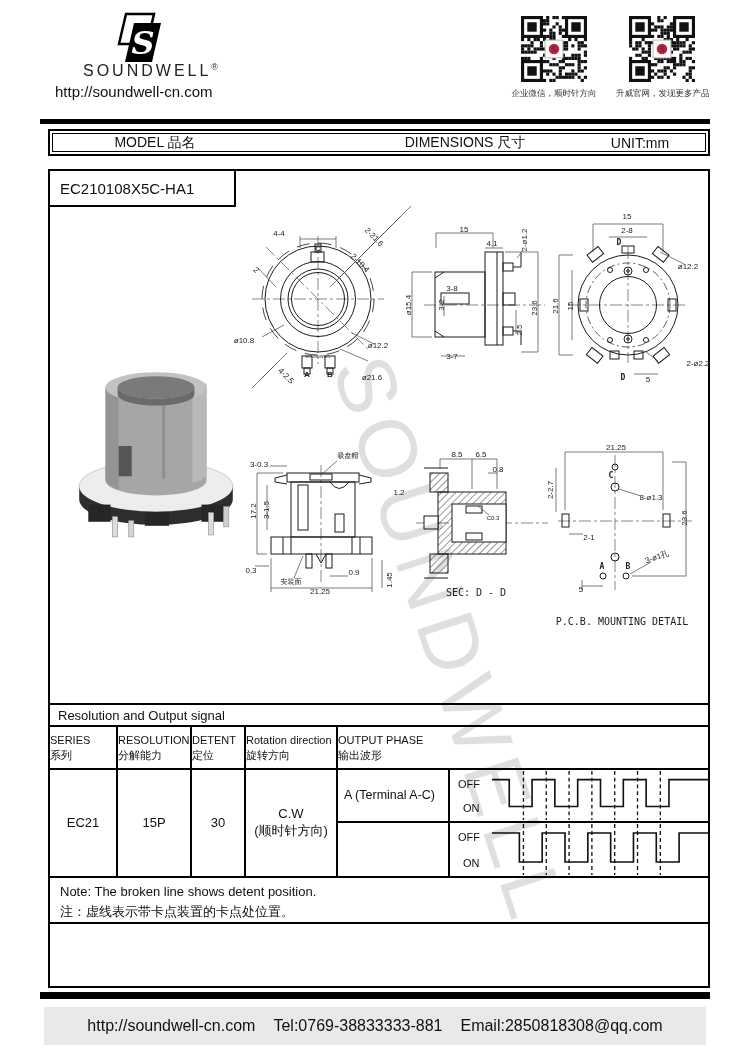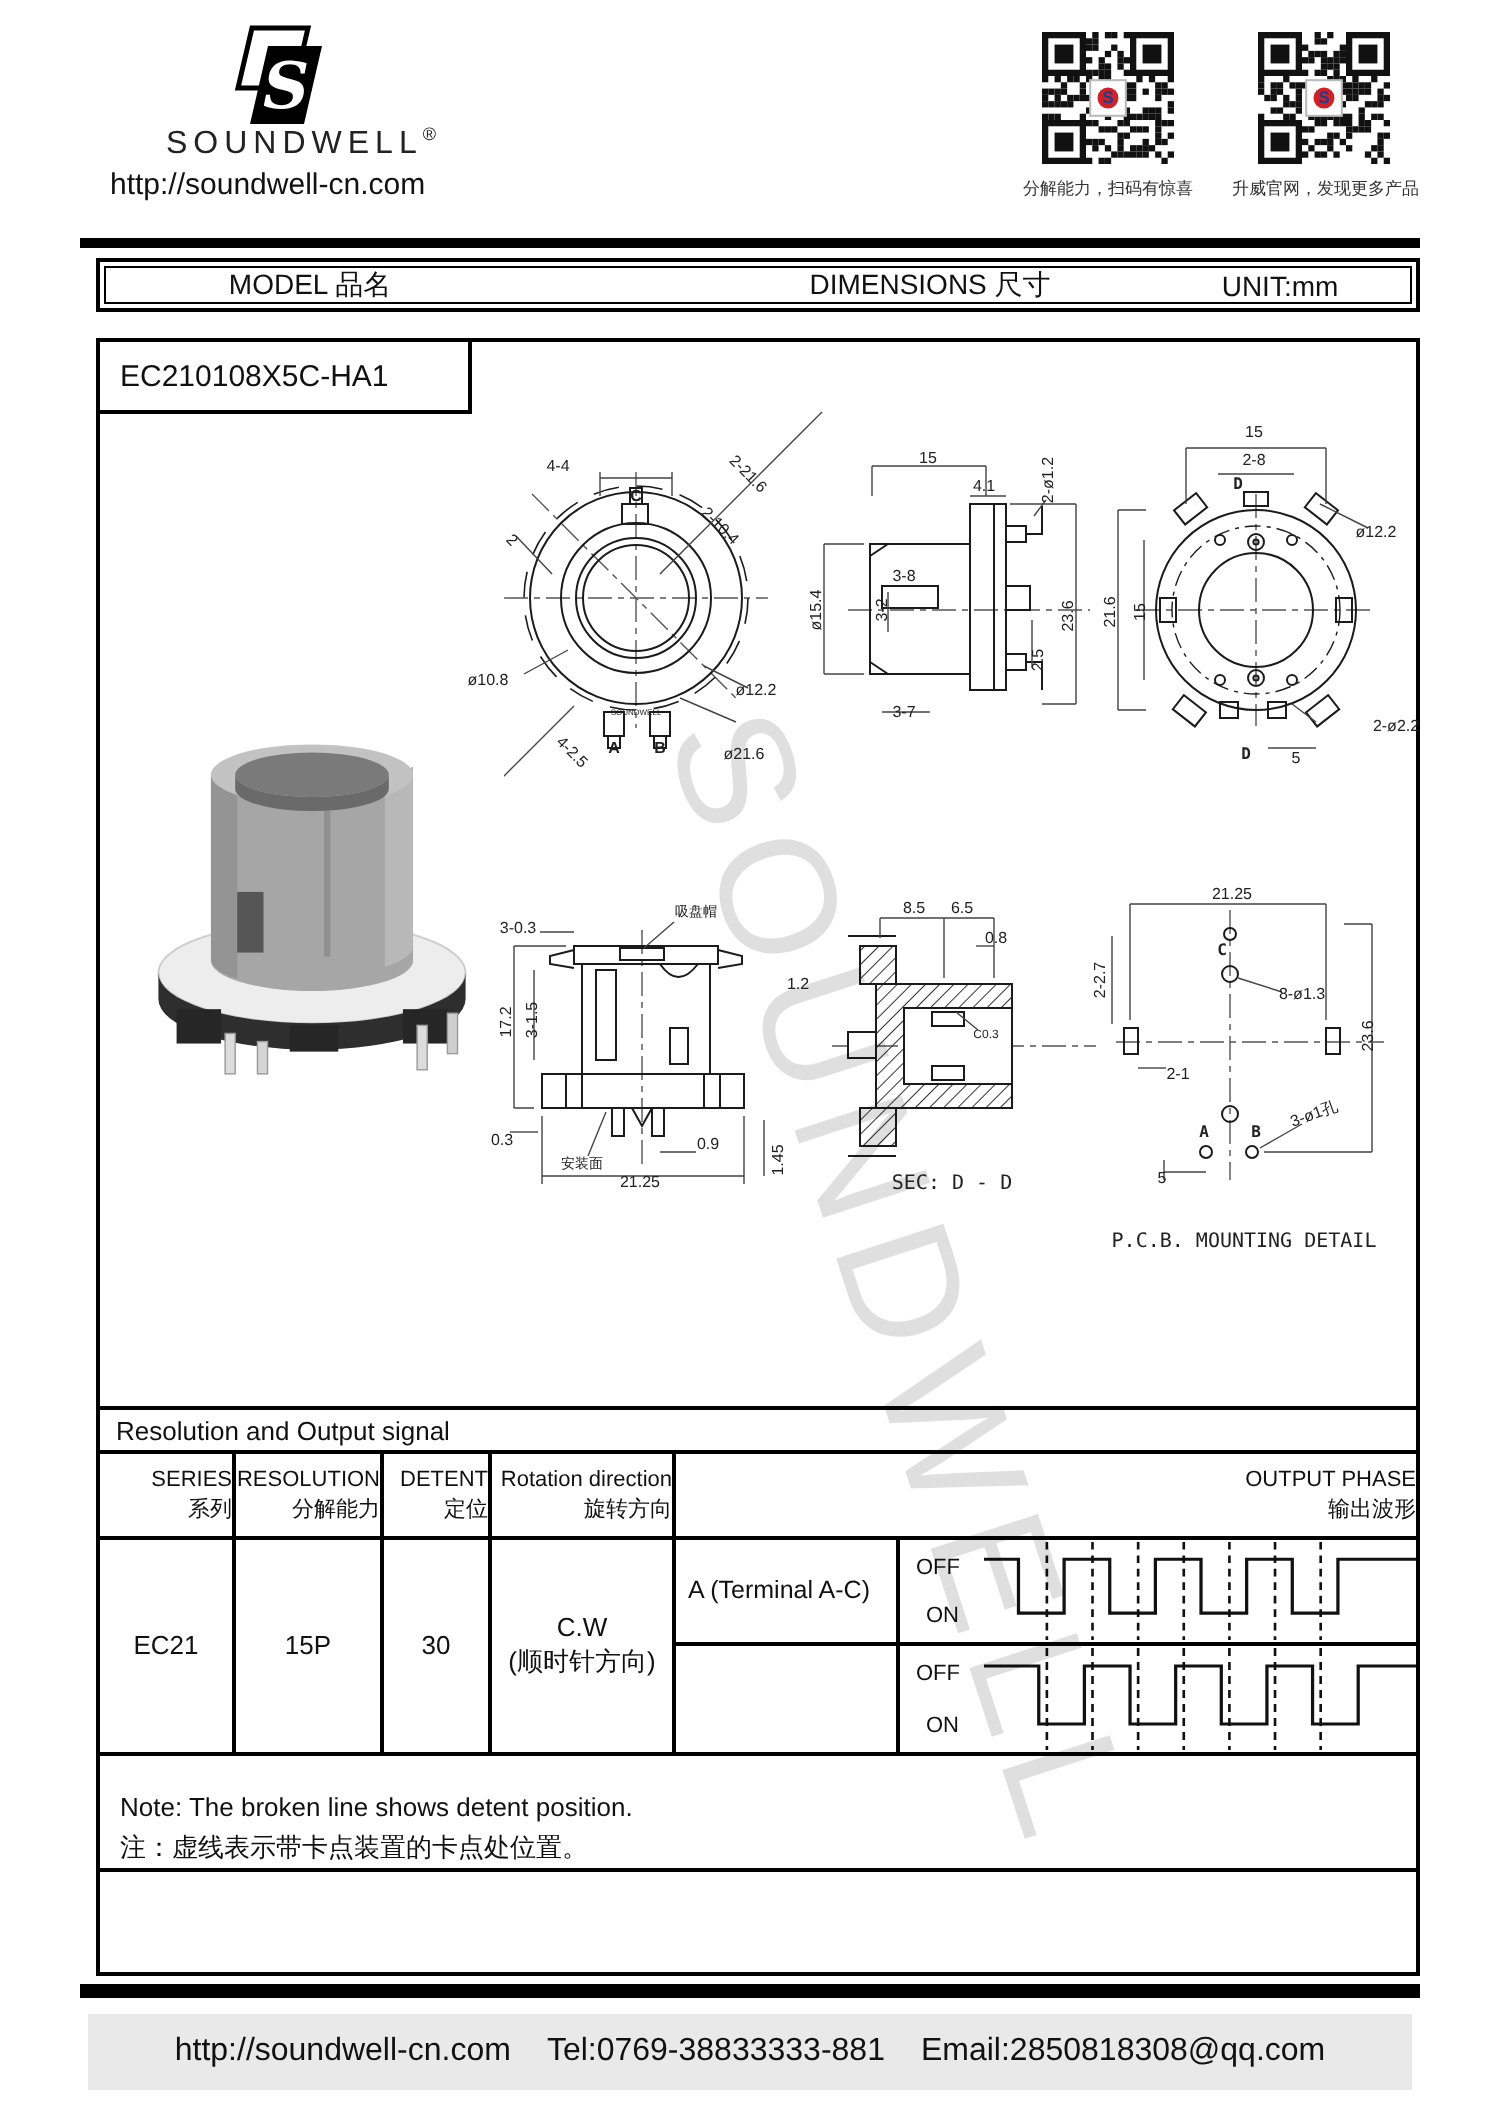--- a/index.html
+++ b/index.html
@@ -36,36 +36,36 @@
   #labels-layer .dim{position:absolute;font-size:8px;color:#222;white-space:nowrap;}
   .watermark{position:absolute;left:400px;top:469px;transform:translate(-50%,-50%) rotate(72deg);
              font-size:82px;letter-spacing:8px;color:#000;opacity:.12;white-space:nowrap;z-index:3;
              pointer-events:none;font-family:"Liberation Sans",sans-serif;}
   
   .section-title{height:20px;border-bottom:2px solid #000;display:flex;align-items:center;
                  padding-left:8px;font-size:13px;flex:none;background:#fff;z-index:2;}
   .spec-head{display:flex;height:41px;border-bottom:2px solid #000;flex:none;}
   .spec-body{display:flex;height:106px;border-bottom:2px solid #000;flex:none;}
   .c1{width:66px;} .c2{width:72px;} .c3{width:52px;} .c4{width:90px;} .c5{width:110px;} .c6{flex:1;}
-  .hcell{border-right:2px solid #000;display:flex;flex-direction:column;align-items:flex-end;
+  .hcell{border-right:2px solid #000;display:flex;flex-direction:column;align-items:flex-start;
          justify-content:center;font-size:11px;line-height:1.3;text-align:center;}
   .hcell:last-child,.bcell:last-child{border-right:none;}
   .bcell{border-right:2px solid #000;display:flex;flex-direction:column;align-items:center;
          justify-content:center;font-size:13px;line-height:1.3;text-align:center;}
   .split{padding:0;justify-content:flex-start;align-items:stretch;}
   .sig-cell{height:53px;display:flex;align-items:center;padding-left:6px;font-size:12.5px;box-sizing:border-box;}
   .sig-cell.first{border-bottom:2px solid #000;}
   .wave-cell{height:53px;position:relative;display:flex;box-sizing:border-box;}
   .wave-cell.first{border-bottom:2px solid #000;}
   .wave-labels{width:42px;position:relative;flex:none;}
   .wave-labels .off{position:absolute;left:8px;top:7px;font-size:11px;}
   .wave-labels .on{position:absolute;left:13px;bottom:6px;font-size:11px;}
   .wave{flex:1;height:100%;}
   .note-row{height:46px;border-bottom:2px solid #000;padding:4px 10px;font-size:13px;line-height:1.55;
-            box-sizing:border-box;flex:none;margin-top:12px;}
+            box-sizing:border-box;flex:none;}
   .filler{flex:1;}
   
   .bar-thick{position:absolute;left:40px;top:992px;width:670px;height:7px;background:#000;}
   .footer-bar{position:absolute;left:44px;top:1007px;width:662px;height:38px;background:#e9e9e9;
               display:flex;align-items:center;justify-content:center;gap:18px;font-size:16px;color:#111;}
   .footer-bar span{white-space:nowrap;}
 </style>
 </head>
 <body>
 
@@ -216,21 +216,21 @@
           <rect x="42" y="0" width="21" height="21" fill="#111"></rect>
           <rect x="45" y="3" width="15" height="15" fill="#fff"></rect>
           <rect x="48" y="6" width="9" height="9" fill="#111"></rect>
           <rect x="0" y="42" width="21" height="21" fill="#111"></rect>
           <rect x="3" y="45" width="15" height="15" fill="#fff"></rect>
           <rect x="6" y="48" width="9" height="9" fill="#111"></rect>
           <rect x="23" y="23" width="17" height="17" fill="#fff" stroke="#bbb"></rect>
           <circle cx="31.5" cy="31.5" r="5" fill="#d22027"></circle>
           <text x="31.5" y="34" font-size="8" font-weight="bold" fill="#1d3f8f" text-anchor="middle">S</text>
         </svg>
-      <div class="qr-caption">分解能力，扫码有惊喜</div>
+      <div class="qr-caption">企业微信，顺时针方向</div>
     </div>
     <div class="qr">
       <svg class="qr-svg" width="76" height="66" viewBox="0 0 63 63">
           <rect x="27" y="0" width="3" height="3" fill="#111"></rect>
           <rect x="33" y="0" width="3" height="3" fill="#111"></rect>
           <rect x="27" y="3" width="3" height="3" fill="#111"></rect>
           <rect x="30" y="3" width="3" height="3" fill="#111"></rect>
           <rect x="21" y="6" width="3" height="3" fill="#111"></rect>
           <rect x="39" y="6" width="3" height="3" fill="#111"></rect>
           <rect x="24" y="9" width="3" height="3" fill="#111"></rect>

